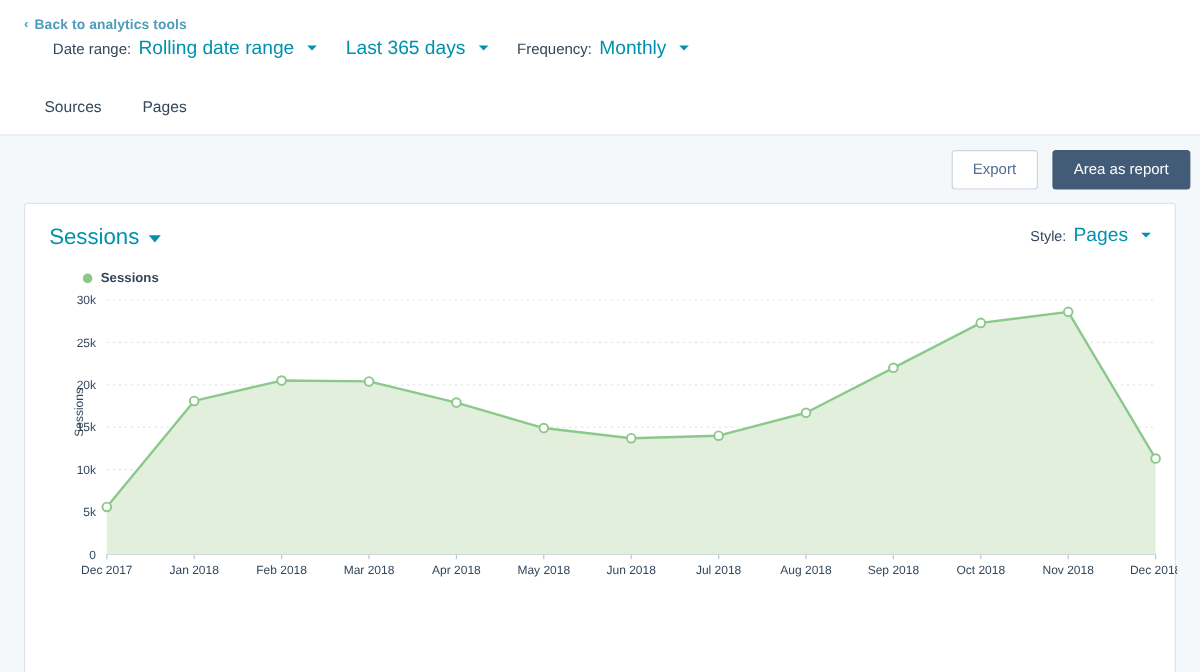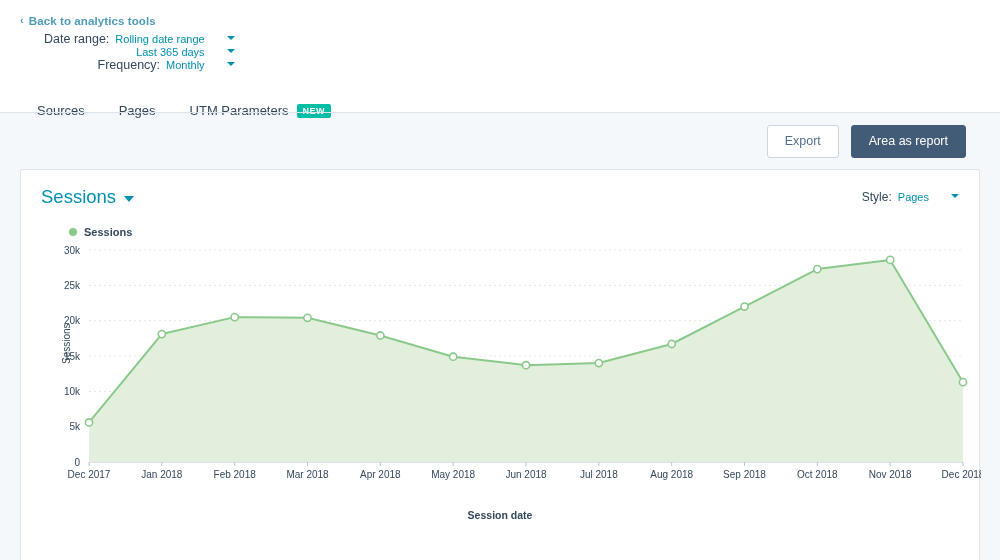--- a/index.html
+++ b/index.html
@@ -37,35 +37,34 @@
   }
   .page-title {
     font-size: 25.5px;
     font-weight: 300;
     color: #33475b;
     letter-spacing: -0.2px;
     line-height: 34px;
   }
   .filters {
     display: flex;
-    align-items: flex-end;
+    align-items: center;
     gap: 0px;
     margin-left: 24px;
     font-size: 12.5px;
-    flex-direction: column;
   }
   .filter-group { display: flex; align-items: baseline; }
   .filter-label { color: #33475b; font-size: 12.5px; margin-right: 6px; }
   .filter-value {
     color: #0091ae;
-    font-size: 11px;
+    font-size: 16px;
     cursor: pointer;
     display: inline-flex;
     align-items: center;
-    gap: 22px;
+    gap: 11px;
   }
   .caret {
     width: 0; height: 0;
     border-left: 4px solid transparent;
     border-right: 4px solid transparent;
     border-top: 4.5px solid #0091ae;
     display: inline-block;
     position: relative;
     top: -1px;
   }
@@ -115,21 +114,21 @@
     height: 1px;
     background: #dfe3eb;
   }
 
   
   .action-bar {
     height: 56px;
     display: flex;
     align-items: center;
     justify-content: flex-end;
-    padding: 0 34px;
+    padding: 0 8px;
     gap: 12px;
   }
   .btn {
     font-size: 12.5px;
     border-radius: 3px;
     padding: 8px 17px;
     cursor: pointer;
     line-height: 1.2;
     white-space: nowrap;
   }
@@ -265,24 +264,20 @@
 
     </div>
   </div>
 
   <div class="tabs">
     <div class="tab">
       <span>Sources</span>
     </div>
     <div class="tab">
       <span>Pages</span>
-    </div>
-    <div class="tab">
-      <span>UTM Parameters</span>
-      <span class="badge">NEW</span>
     </div>
   </div>
 
   <div class="header-divider"></div>
 </div>
 
 <div class="action-bar">
   <div class="btn btn-secondary">Export</div>
   <div class="btn btn-primary">Area as report</div>
 </div>
@@ -359,15 +354,14 @@
         <circle cx="339.3333333333333" cy="91.50666666666666" r="3.6" fill="#ffffff" stroke="#8bc98b" stroke-width="1.6"></circle>
         <circle cx="412.1666666666667" cy="112.70666666666668" r="3.6" fill="#ffffff" stroke="#8bc98b" stroke-width="1.6"></circle>
         <circle cx="485" cy="121.18666666666667" r="3.6" fill="#ffffff" stroke="#8bc98b" stroke-width="1.6"></circle>
         <circle cx="557.8333333333333" cy="119.06666666666666" r="3.6" fill="#ffffff" stroke="#8bc98b" stroke-width="1.6"></circle>
         <circle cx="630.6666666666666" cy="99.98666666666668" r="3.6" fill="#ffffff" stroke="#8bc98b" stroke-width="1.6"></circle>
         <circle cx="703.5" cy="62.53333333333333" r="3.6" fill="#ffffff" stroke="#8bc98b" stroke-width="1.6"></circle>
         <circle cx="776.3333333333334" cy="25.079999999999984" r="3.6" fill="#ffffff" stroke="#8bc98b" stroke-width="1.6"></circle>
         <circle cx="849.1666666666666" cy="15.893333333333317" r="3.6" fill="#ffffff" stroke="#8bc98b" stroke-width="1.6"></circle>
         <circle cx="922" cy="138.14666666666668" r="3.6" fill="#ffffff" stroke="#8bc98b" stroke-width="1.6"></circle>
       </svg>
-    <div class="axis-label-x">Session date</div>
   </div>
 </div>
 
 </body></html>

